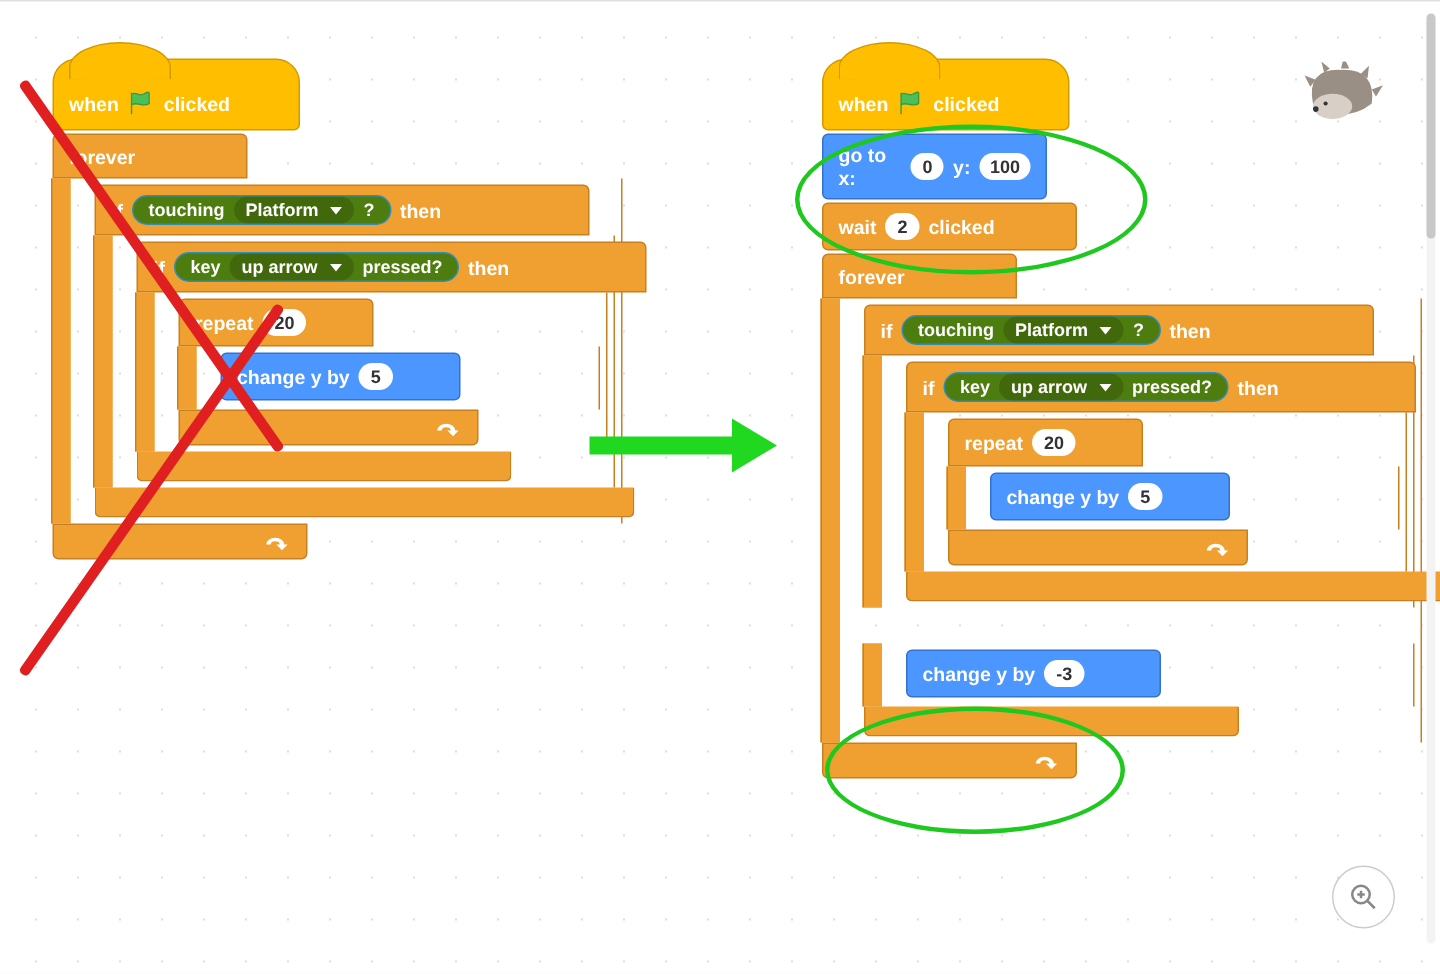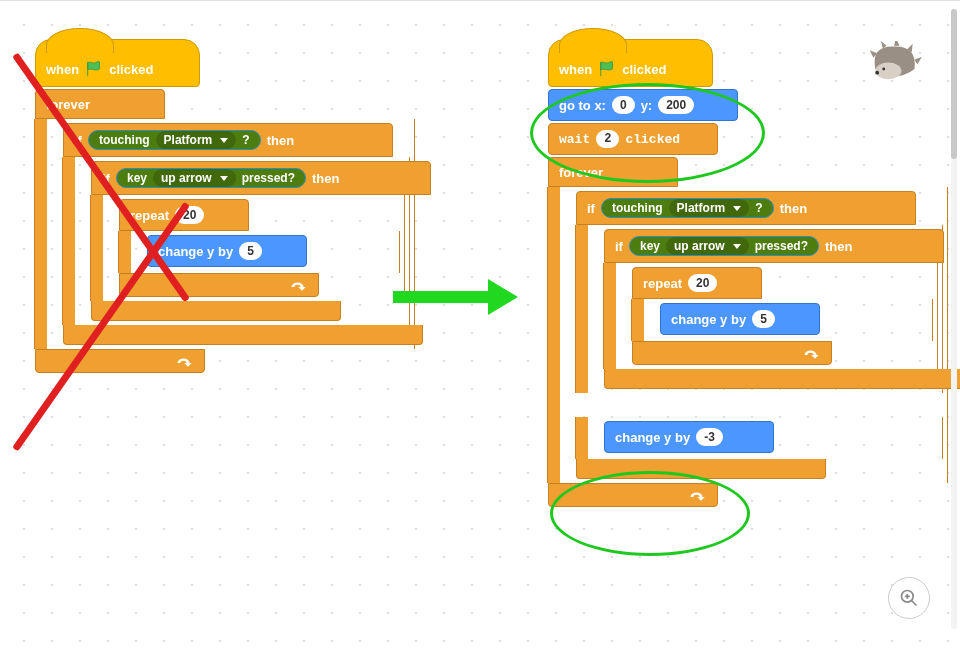--- a/index.html
+++ b/index.html
@@ -17,21 +17,21 @@
     height: 100%;
     background: #fff;
     border-top: 1px solid #e0e0e0;
     background-image: radial-gradient(circle, #ddd 1px, transparent 1px);
     background-size: 28px 28px;
     background-position: 10px 10px;
   }
 
   
   .c-event  { background:#ffbf00; border:1px solid #d19a00; color:#fff; }
-  .c-ctrl   { background:#f0a030; border:1px solid #c78020; color:#fff;font-family:Liberation Mono, monospace; }
+  .c-ctrl   { background:#f0a030; border:1px solid #c78020; color:#fff; }
   .c-motion { background:#4c97ff; border:1px solid #3373cc; color:#fff; }
   .c-sense  { background:#4d7c0f; border:1px solid #2e8eb8; color:#fff; }
 
   .pill {
     display: inline-flex;
     align-items: center;
     border-radius: 14px;
     padding: 2px 8px;
     font-size: 12px;
     font-weight: 600;
@@ -248,25 +248,25 @@
     <div class="block hat c-event" style="width:165px;">
       <span>when</span>
       <span class="flag">
         <svg viewBox="0 0 20 20">
             <path fill="#4cbf56" stroke="#3a9a44" d="M3 2v16M3 3c3-2 6 2 9 0s4-1 4-1v8c0 0-1 1-4 1s-6-2-9 0z"></path>
           </svg>
       </span>
       <span>clicked</span>
     </div>
 
-    <div class="block c-motion" style="width:190px;">
+    <div class="block c-motion" style="width:150px;">
       <span>go to x:</span>
       <span class="val-white">0</span>
       <span>y:</span>
-      <span class="val-white">200</span>
+      <span class="val-white">100</span>
     </div>
 
     <div class="block c-ctrl" style="width:170px;">
       <span>wait</span>
       <span class="val-white">2</span>
       <span>clicked</span>
     </div>
 
     <div class="cblock">
       <div class="ctop" style="width:130px;">

